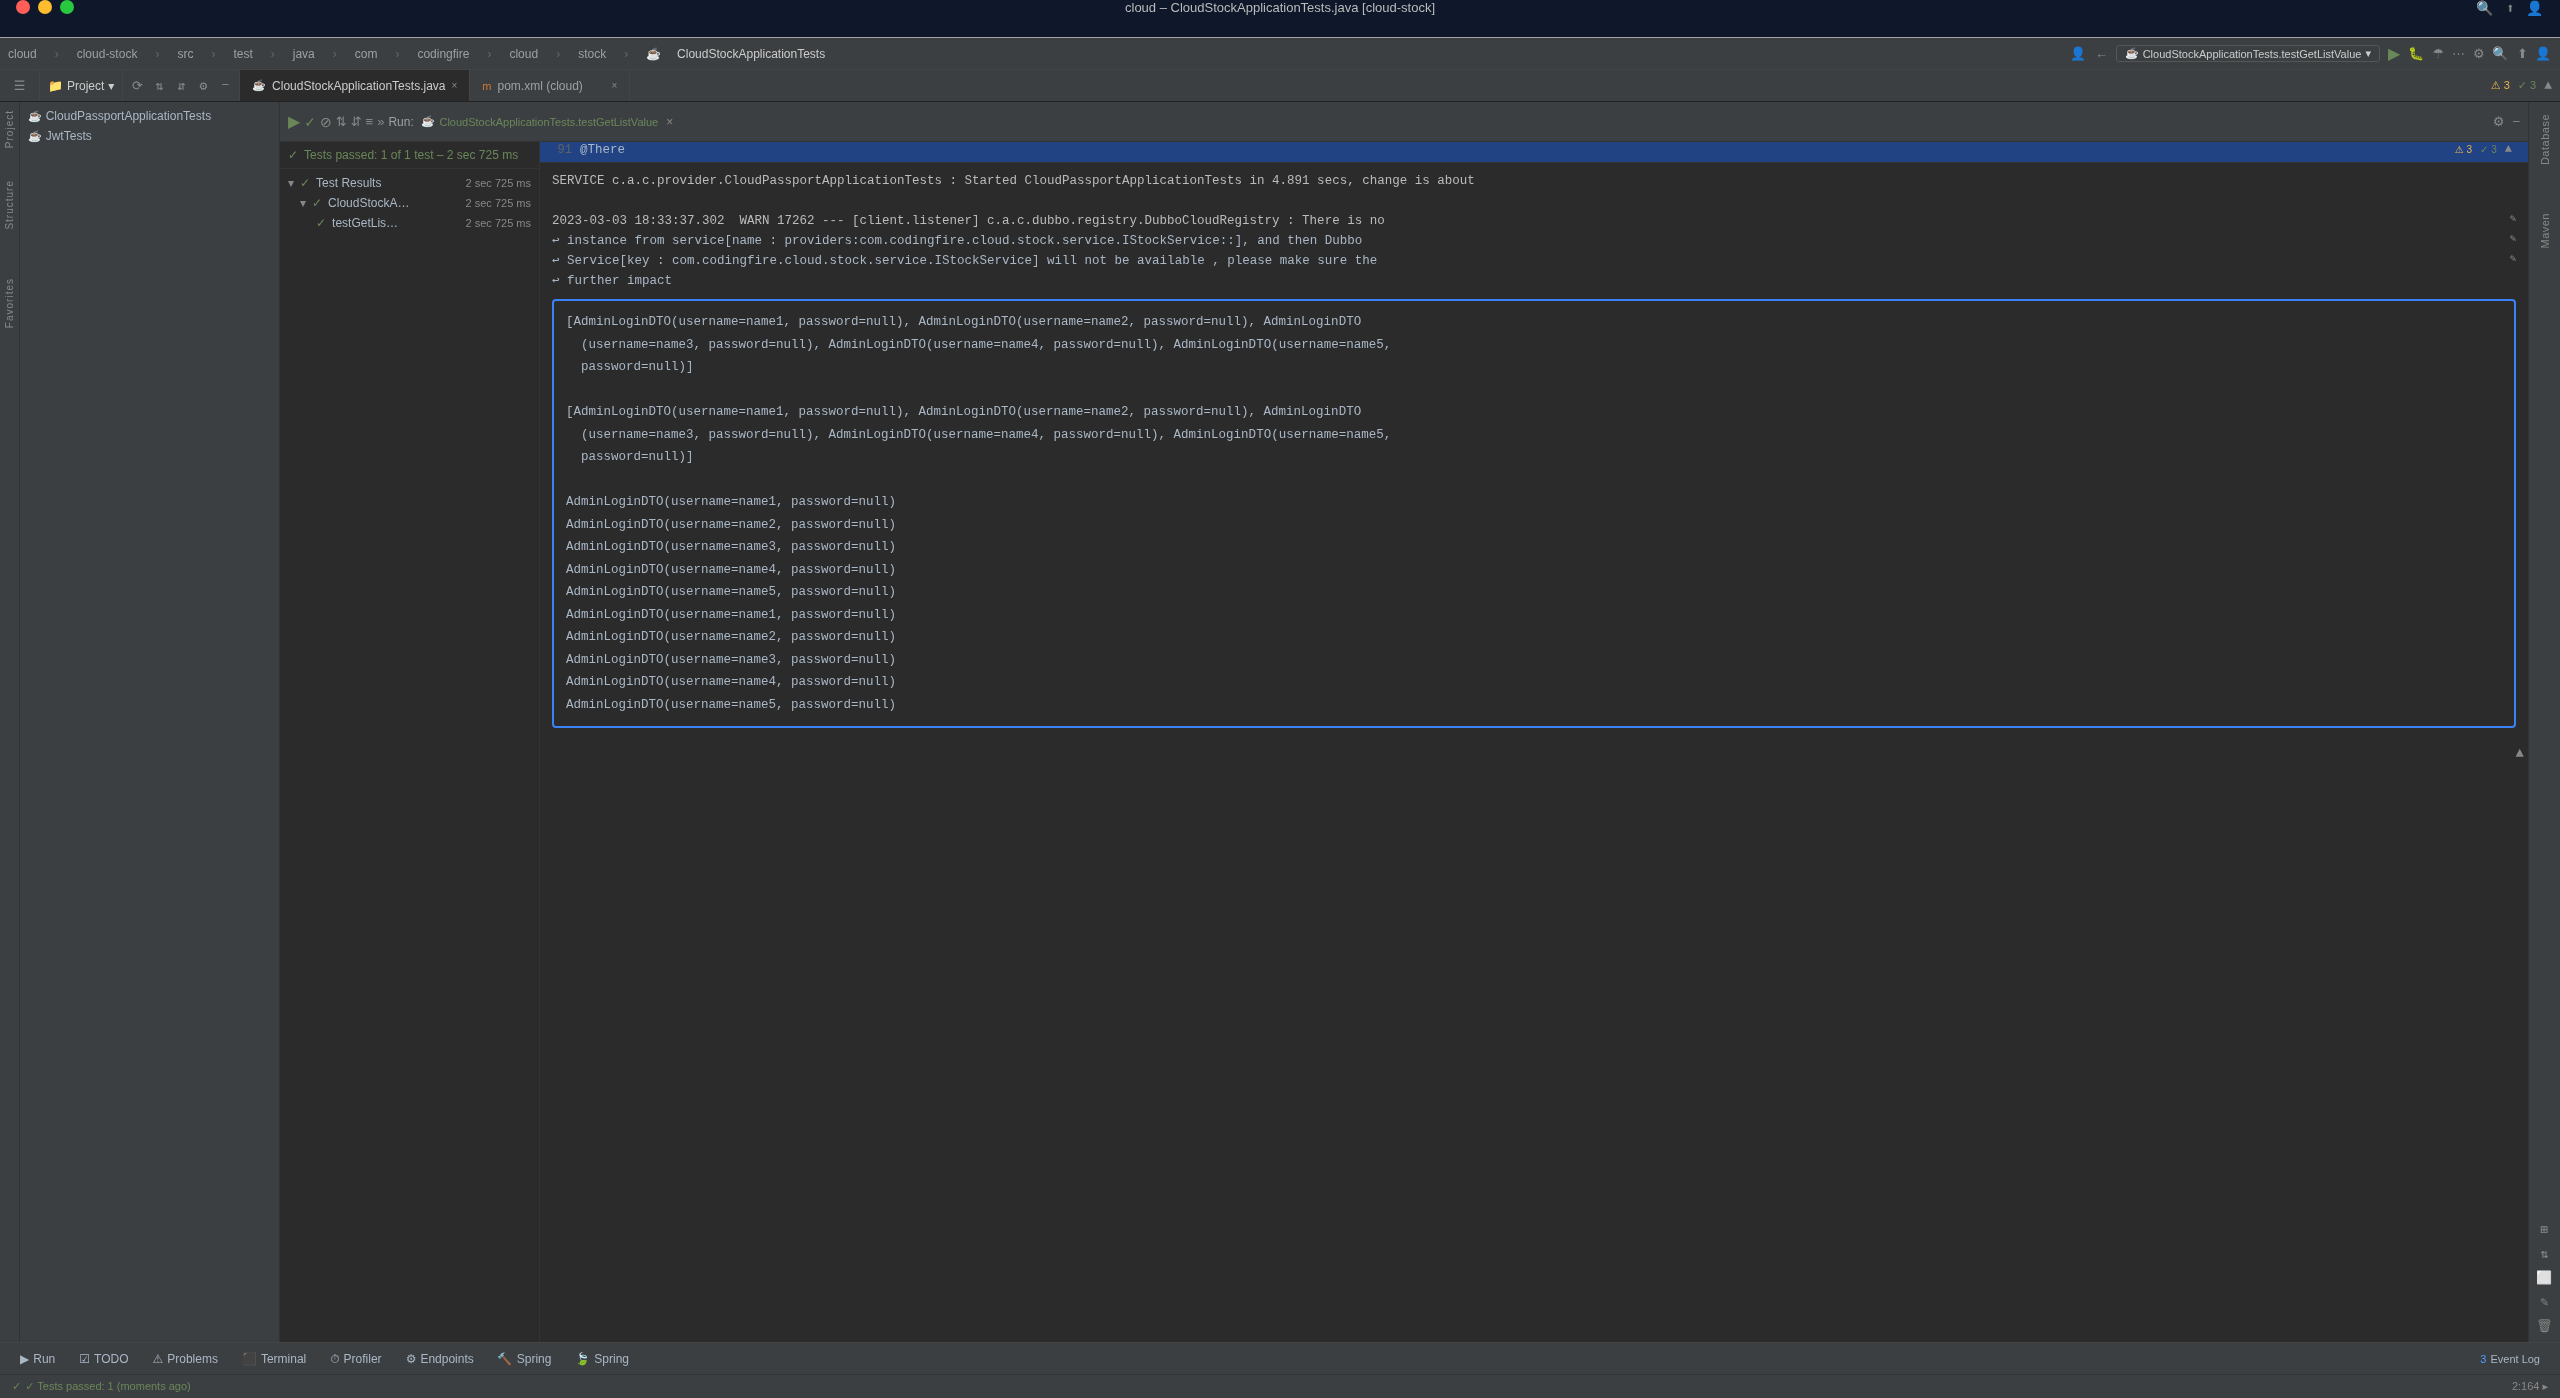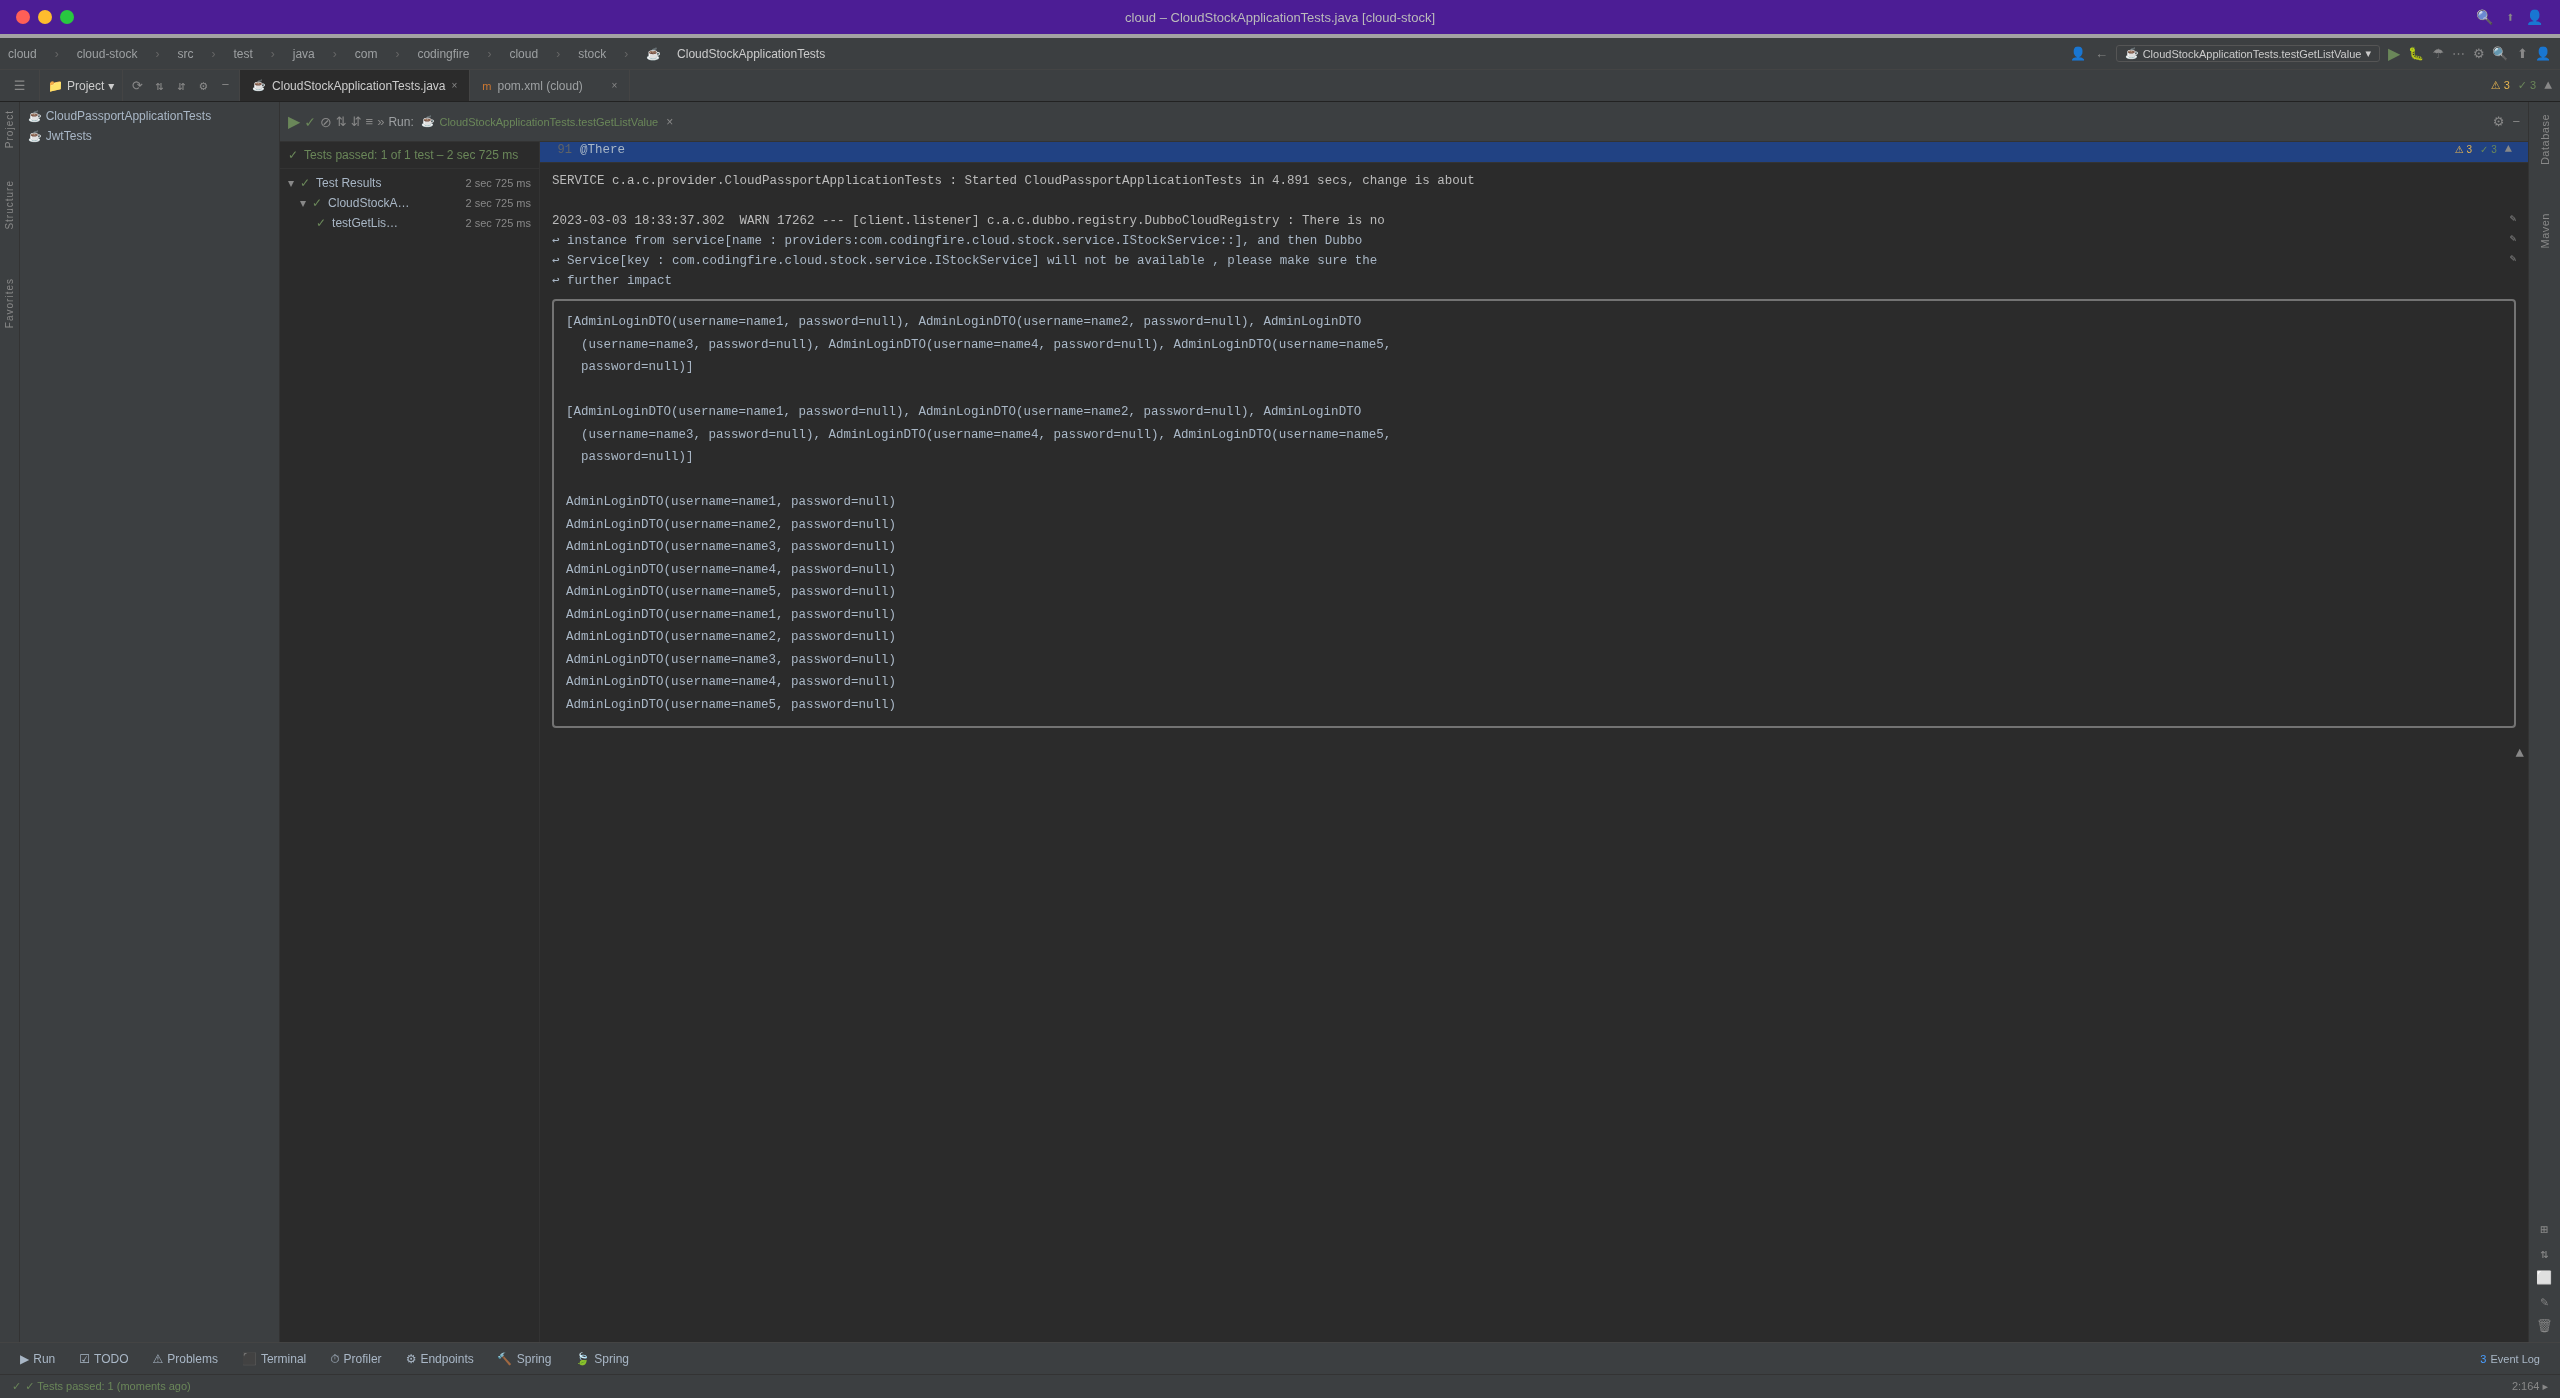--- a/index.html
+++ b/index.html
@@ -9,27 +9,26 @@
       font-size: 12px;
       color: #a9b7c6;
       width: 2560px;
       height: 1398px;
       overflow: hidden;
       position: relative;
     }
 
     
     .titlebar {
-      background: #4c1d95;
+      background: #0f172a;
       height: 38px;
       display: flex;
-      align-items: center;
       justify-content: center;
       position: relative;
-      border-bottom: 4px solid #a3a3a3;
+      border-bottom: 1px solid #a3a3a3;
     }
     .titlebar-buttons {
       position: absolute;
       left: 16px;
       display: flex;
       gap: 8px;
       align-items: center;
     }
     .tb-btn {
       width: 14px;
@@ -183,21 +182,21 @@
       padding: 8px 12px;
       font-size: 12.5px;
       line-height: 1.6;
       color: #a9b7c6;
     }
     .output-line { white-space: pre-wrap; word-break: break-all; }
     .output-warn { color: #bbb; }
 
     
     .highlighted-box {
-      border: 2px solid #737373;
+      border: 2px solid #3b82f6;
       border-radius: 4px;
       margin: 8px 0;
       padding: 10px 12px;
       background: #2b2b2b;
       font-size: 12.5px;
       line-height: 1.8;
       color: #a9b7c6;
     }
     .highlighted-box .output-line { white-space: pre-wrap; }
 

